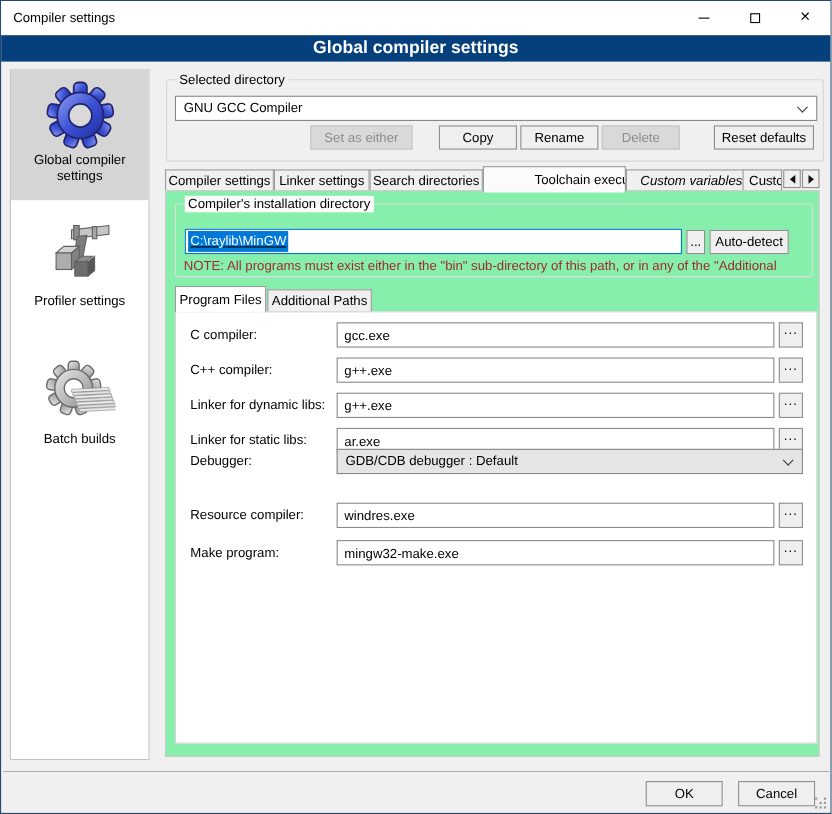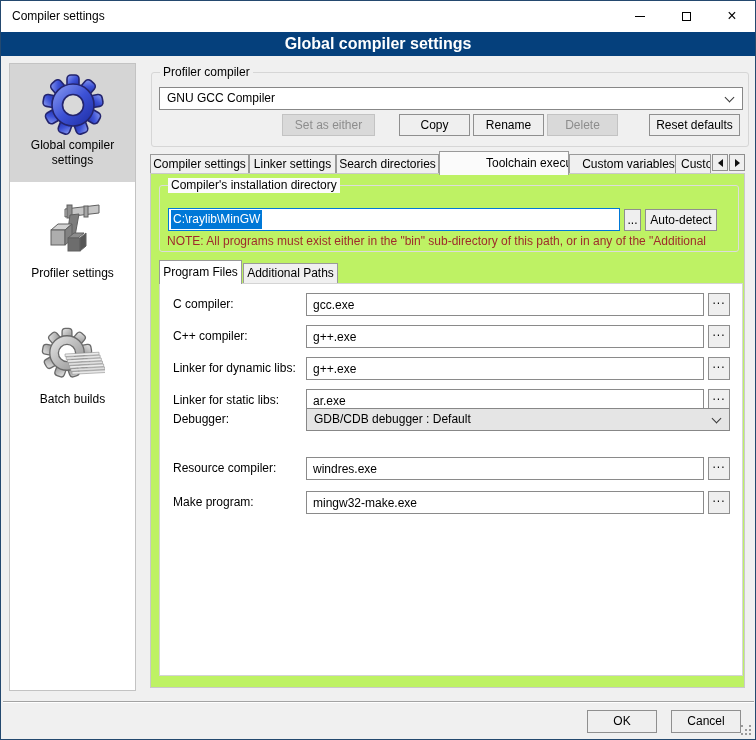--- a/index.html
+++ b/index.html
@@ -53,34 +53,34 @@
   .b-rename { left:321px; top:41px; width:71px; }
   .b-delete { left:395px; top:41px; width:71px; }
   .b-reset  { left:497px; top:41px; width:91px; }
   
   .tabs { position:absolute; left:149px; top:150px; width:599px; height:23px; }
   .tab { position:absolute; top:3px; height:20px; background:#f0f0f0; border:1px solid #9a9a9a;
     border-bottom:none; text-align:center; line-height:19px; overflow:hidden;
     white-space:nowrap; cursor:default; }
   .tab.active { top:0; height:24px; background:#fbfbfb; z-index:3; line-height:22px; }
   .t0 { left:0; width:99px; } .t1 { left:99px; width:87px; } .t2 { left:186px; width:103px; }
-  .t3 { left:289px; width:130px;padding-left:46px; } .t4 { left:419px; width:119px; }
+  .t3 { left:289px; width:130px;padding-left:46px; } .t4 { left:419px; width:119px;font-style:italic; }
   .t5 { left:525px; width:36px; text-align:left; padding-left:5px; }
   .tscroll { position:absolute; top:3px; width:16px; height:17px; background:#efefef;
     border:1px solid #8f8f8f; display:flex; align-items:center; justify-content:center; }
   .ts-left { left:562px; } .ts-right { left:579px; }
   .tri-l { width:0; height:0; border-top:4px solid transparent; border-bottom:4px solid transparent; border-right:5px solid #111; }
   .tri-r { width:0; height:0; border-top:4px solid transparent; border-bottom:4px solid transparent; border-left:5px solid #111; }
   
   .page { position:absolute; left:149px; top:172px; width:595px; height:515px;
-    background:#bef264; border:1px solid #c9c9c9; z-index:1; }
+    background:#86efac; border:1px solid #c9c9c9; z-index:1; }
   .g-install { left:8px; top:11px; width:580px; height:67px; border-color:#dcdcdc; }
   .g-install .group-label { background:#fbfbfb; }
   .dir-input { position:absolute; left:8px; top:22px; width:452px; height:23px;
-    background:#fff; border:1px solid #0078d7; display:flex; align-items:center; padding-left:2px; }
+    background:#fff; border:1px solid #0078d7; display:flex; align-items:center; padding-left:2px;text-decoration:underline; }
   .dir-sel { background:#0078d7; color:#fff; padding:2px 2px 3px 2px; white-space:nowrap; }
   .b-browse-dir { left:464px; top:23px; width:17px; }
   .b-autodetect { left:485px; top:23px; width:72px; }
   .note { position:absolute; left:7px; top:48px; color:#9e2b2b; white-space:nowrap; width:578px; overflow:hidden; }
   
   .itabs { position:absolute; left:8px; top:86px; width:584px; height:23px; }
   .itab { position:absolute; top:3px; height:20px; background:#f0f0f0; border:1px solid #9a9a9a;
     border-bottom:none; text-align:center; line-height:19px; cursor:default; }
   .itab.active { top:0; height:24px; background:#fff; z-index:3; line-height:22px; }
   .it0 { left:0; width:83px; } .it1 { left:84px; width:95px; }
@@ -209,21 +209,21 @@
             <rect x="27" y="38" width="12" height="13" fill="#6d6d6d"></rect>
             <polygon points="39,38 45,33 45,46 39,51" fill="#565656"></polygon>
           </g>
         </svg>
       </div>
       <div class="si-label">Profiler settings</div>
     </div>
   </div>
 
   <div class="group g-compiler">
-    <span class="group-label">Profiler compiler</span>
+    <span class="group-label">Selected directory</span>
     <div class="combo cb-main">
       <span class="combo-text">GNU GCC Compiler</span>
       <span class="chev"></span>
     </div>
     <div class="pbtn disabled b-setdef">Set as either</div>
     <div class="pbtn b-copy">Copy</div>
     <div class="pbtn b-rename">Rename</div>
     <div class="pbtn disabled b-delete">Delete</div>
     <div class="pbtn b-reset">Reset defaults</div>
   </div>

